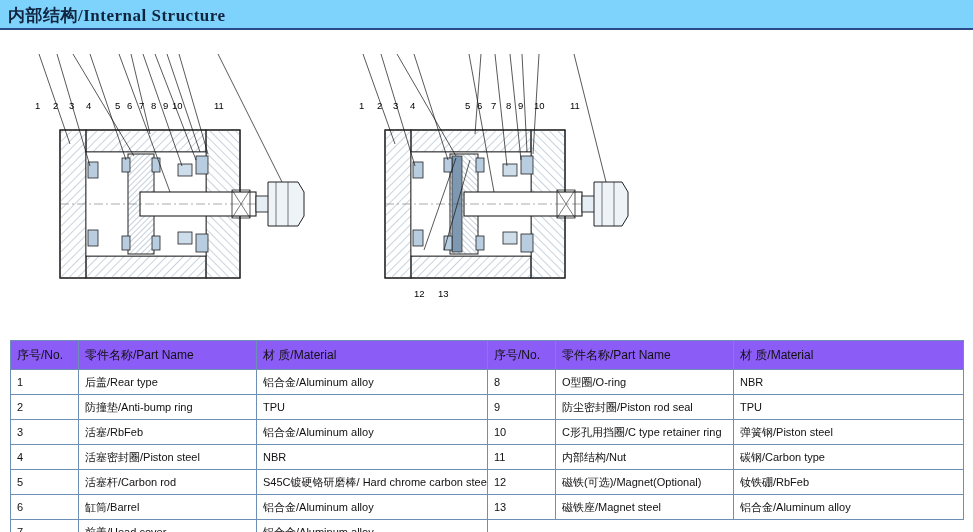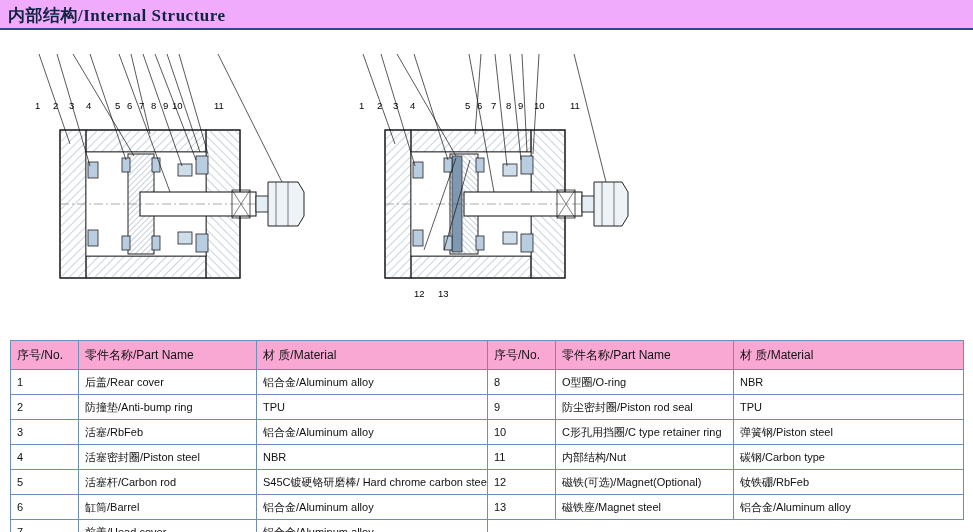--- a/index.html
+++ b/index.html
@@ -18,21 +18,21 @@
     width: 973px;
     height: 532px;
   }
   
   .title-bar {
     position: absolute;
     left: 0;
     top: 0;
     width: 973px;
     height: 30px;
-    background: #f0abfc;
+    background: #7dd3fc;
     border-bottom: 2px solid #2a4a8a;
     box-sizing: border-box;
   }
   .title-text {
     position: absolute;
     left: 8px;
     top: 4px;
     font-family: "Liberation Serif", serif;
     font-weight: bold;
     font-size: 17px;
@@ -79,21 +79,21 @@
     font-size: 11px;
     color: #111111;
     padding: 3px 6px;
     text-align: left;
     vertical-align: middle;
     height: 18px;
     overflow: hidden;
     white-space: nowrap;
   }
   table.parts thead th {
-    background: #f9a8d4;
+    background: #8b5cf6;
     font-weight: normal;
     font-size: 12px;
     height: 22px;
   }
   col.c-no    { width: 68px; }
   col.c-name  { width: 178px; }
   col.c-mat   { width: 231px; }
   col.c-no2   { width: 68px; }
   col.c-name2 { width: 178px; }
   col.c-mat2  { width: 230px; }
@@ -274,21 +274,21 @@
           <th>零件名称/Part Name</th>
           <th>材 质/Material</th>
           <th>序号/No.</th>
           <th>零件名称/Part Name</th>
           <th>材 质/Material</th>
         </tr>
       </thead>
       <tbody>
         <tr>
           <td>1</td>
-          <td>后盖/Rear cover</td>
+          <td>后盖/Rear type</td>
           <td>铝合金/Aluminum alloy</td>
           <td>8</td>
           <td>O型圈/O-ring</td>
           <td>NBR</td>
         </tr>
         <tr>
           <td>2</td>
           <td>防撞垫/Anti-bump ring</td>
           <td>TPU</td>
           <td>9</td>

